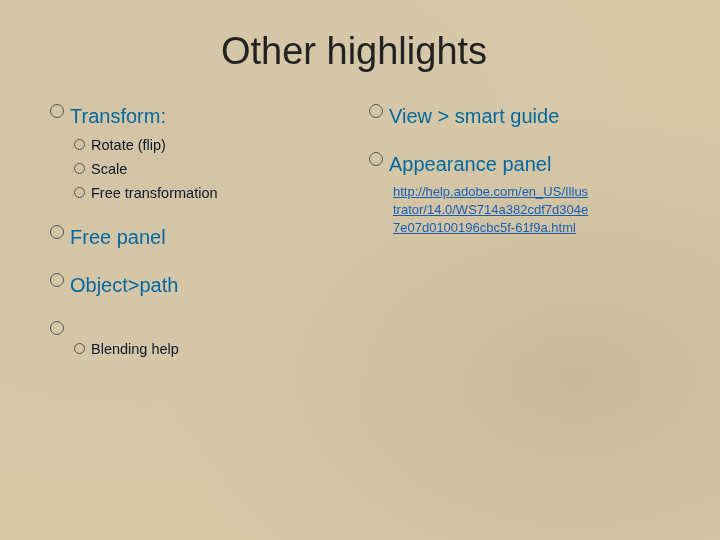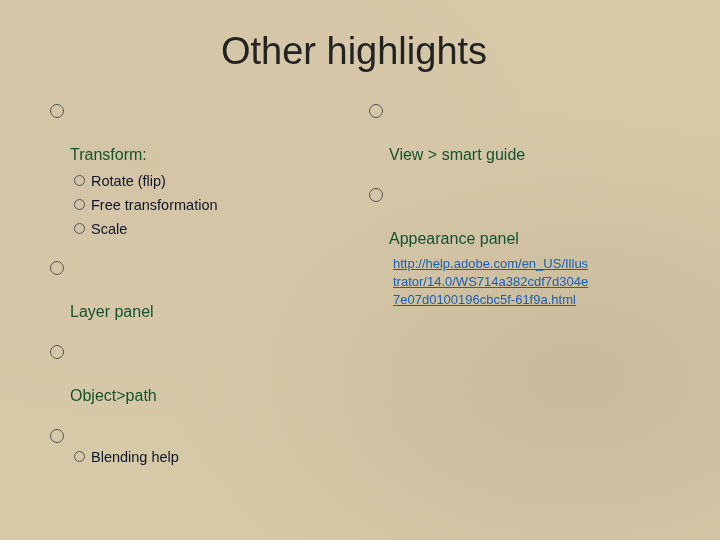--- a/index.html
+++ b/index.html
@@ -73,24 +73,23 @@
       height: 11px;
       border-radius: 50%;
       border: 1.5px solid #555;
       background: transparent;
       margin-right: 6px;
       margin-top: 4px;
       flex-shrink: 0;
     }
 
     .main-text {
-      font-size: 16px;
-      color: #14532d;
+      font-size: 20px;
+      color: #0369a1;
       line-height: 1.5;
-      margin-top: 42px;
     }
 
     .sub-text {
       font-size: 14.5px;
       color: #0f172a;
       line-height: 1.5;
     }
 
     .sub-item {
       display: flex;
@@ -122,32 +121,32 @@
         <div class="bullet-item">
           <div class="bullet-circle"></div>
           <span class="main-text">Transform:</span>
         </div>
         <div class="sub-item">
           <div class="bullet-circle-sm"></div>
           <span class="sub-text">Rotate (flip)</span>
         </div>
         <div class="sub-item">
           <div class="bullet-circle-sm"></div>
-          <span class="sub-text">Free transformation</span>
+          <span class="sub-text">Scale</span>
         </div>
         <div class="sub-item">
           <div class="bullet-circle-sm"></div>
-          <span class="sub-text">Scale</span>
+          <span class="sub-text">Free transformation</span>
         </div>
       </div>
 
       <div class="section">
         <div class="bullet-item">
           <div class="bullet-circle"></div>
-          <span class="main-text">Layer panel</span>
+          <span class="main-text">Free panel</span>
         </div>
       </div>
 
       <div class="section">
         <div class="bullet-item">
           <div class="bullet-circle"></div>
           <span class="main-text">Object&gt;path</span>
         </div>
       </div>
 

